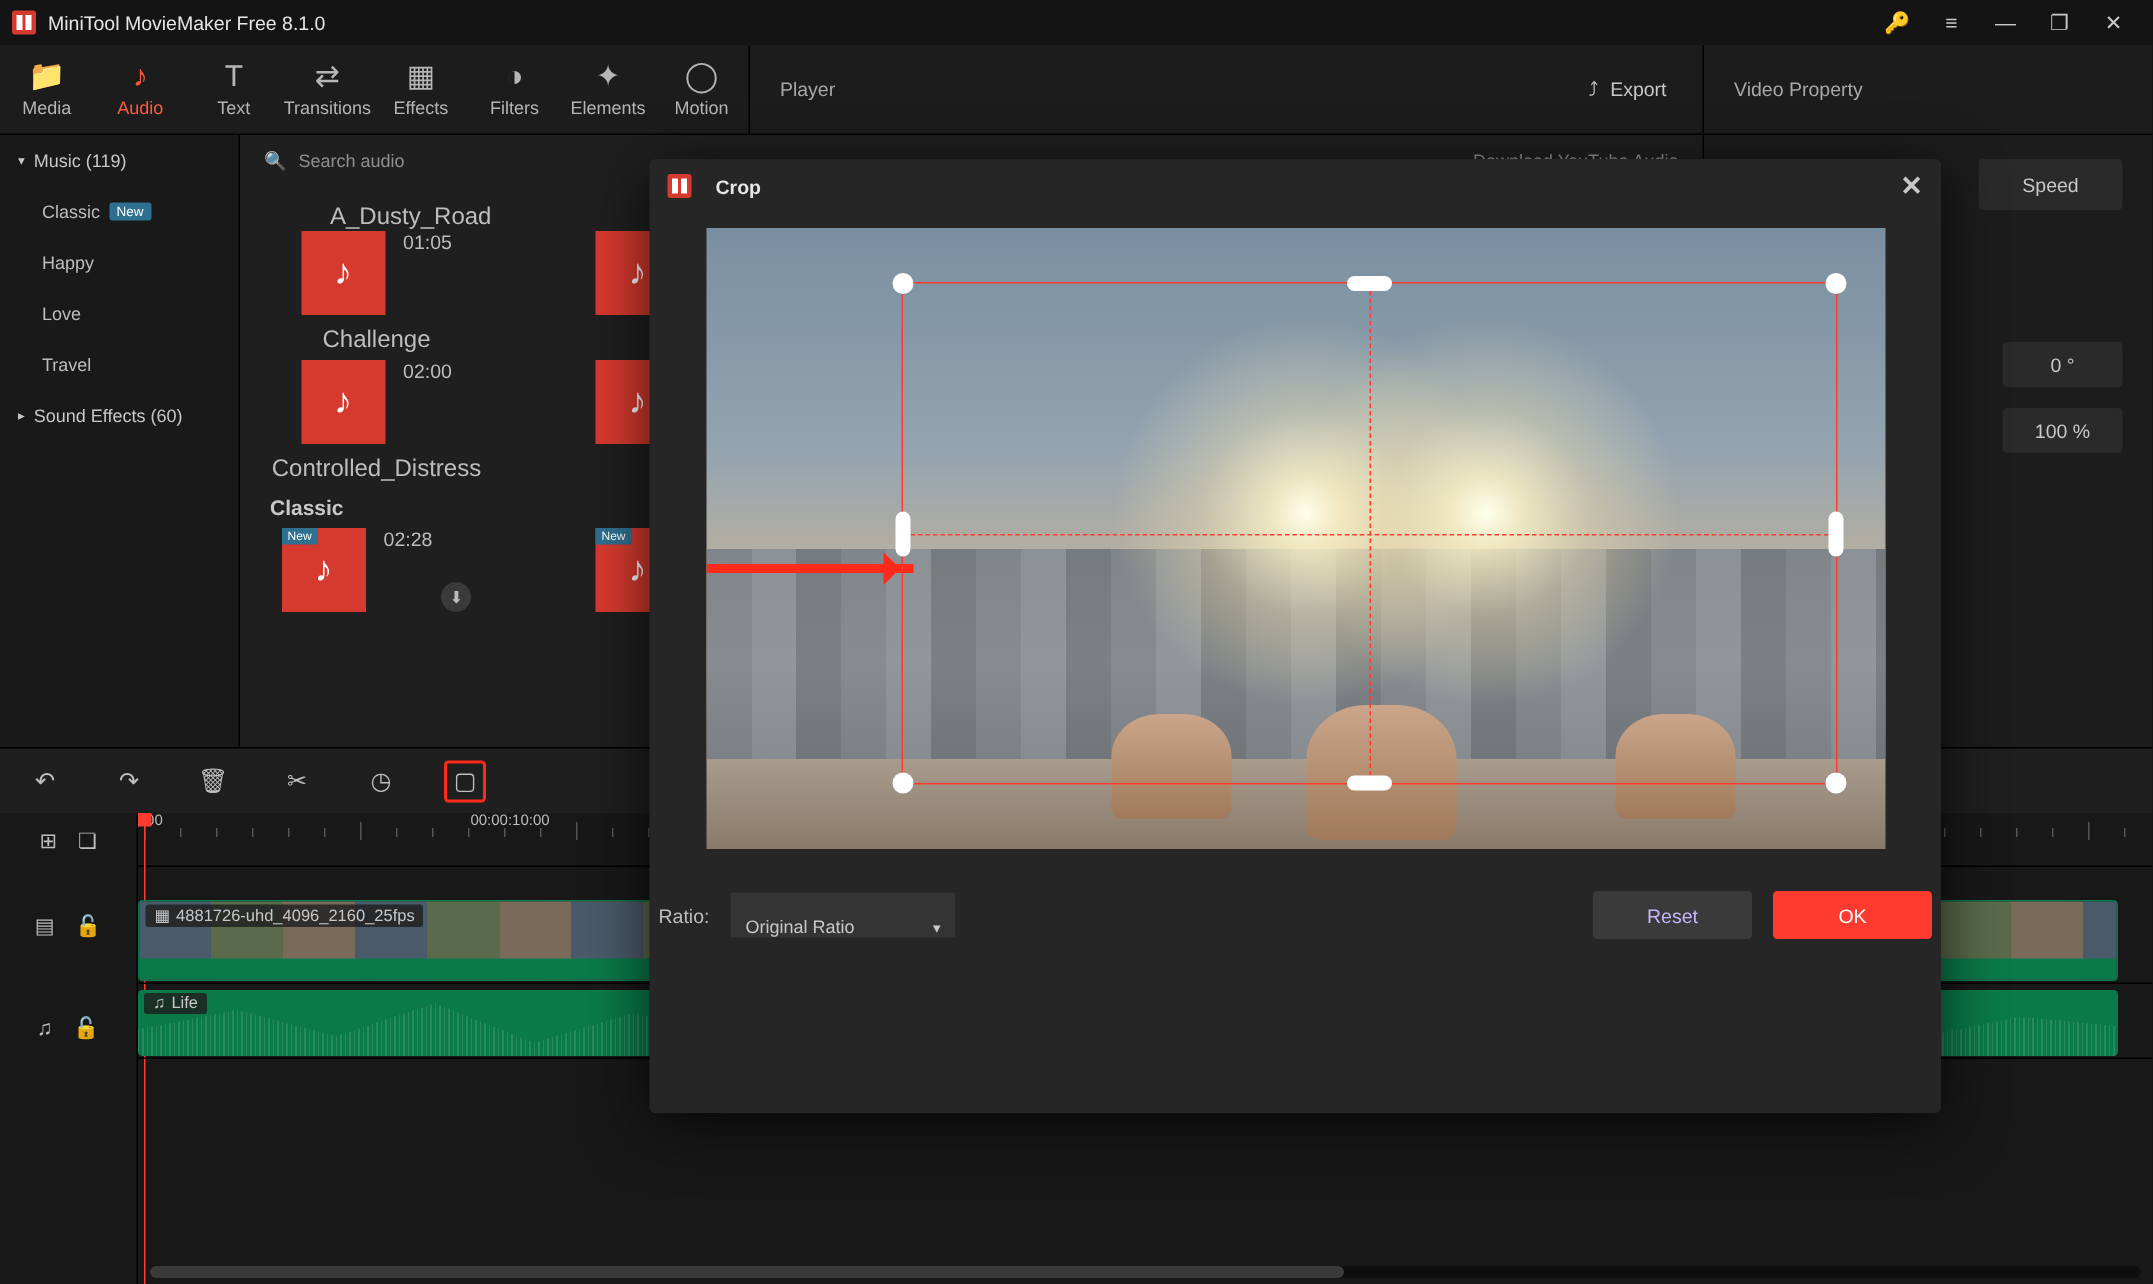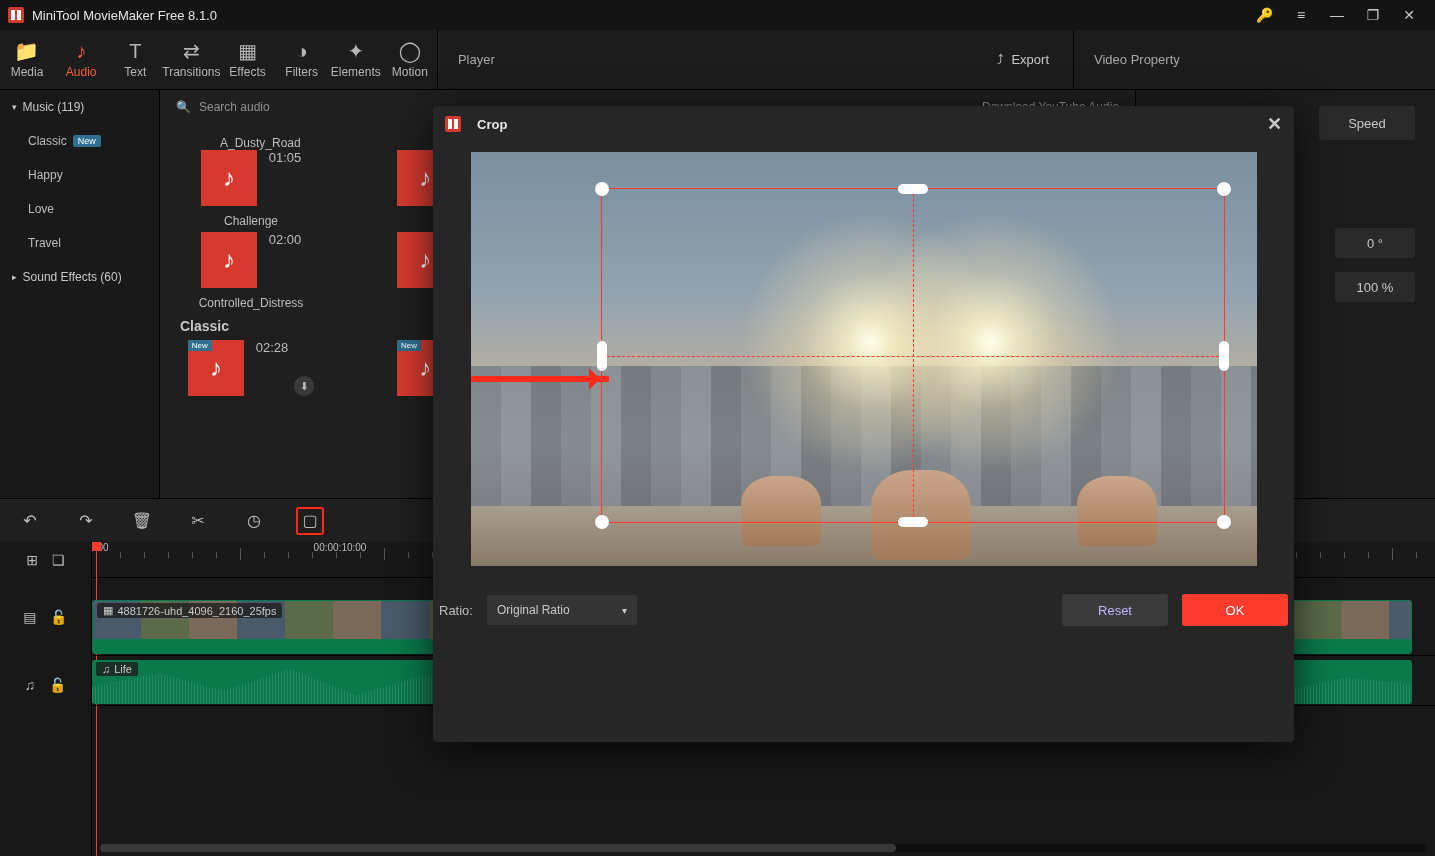--- a/index.html
+++ b/index.html
@@ -14,42 +14,42 @@
   .titlebar-btn{width:36px;height:30px;display:flex;align-items:center;justify-content:center;color:#c8c8c8;font-size:14px}
   .key-icon{color:#ff8a00}
   
   .toptabs{height:60px;background:#1c1c1c;display:flex;border-bottom:1px solid #000}
   .toptab{width:70px;display:flex;flex-direction:column;align-items:center;justify-content:center;gap:4px;color:#b5b5b5;font-size:12px}
   .toptab.active{color:#ff5a3c}
   .toptab-icon{font-size:20px;line-height:1}
   .rightbar{display:flex;align-items:center;margin-left:auto}
   .player-label{width:560px;padding-left:20px;color:#a8a8a8;font-size:13px;border-left:1px solid #000;height:100%;display:flex;align-items:center}
   .export-btn{display:flex;align-items:center;gap:8px;color:#c8c8c8;margin-right:24px}
-  .prop-label{padding:0 20px;color:#a8a8a8;border-left:1px solid #000;height:100%;display:flex;align-items:center;width:362px}
+  .prop-label{padding:0 20px;color:#a8a8a8;border-left:1px solid #000;height:100%;display:flex;align-items:center;width:300px}
   
   .body{display:flex;height:calc(100% - 90px)}
   .leftcol{width:160px;background:#191919;border-right:1px solid #000;display:flex;flex-direction:column}
   .cat-header{height:34px;display:flex;align-items:center;padding:0 12px;color:#c8c8c8;font-size:12px}
   .cat-header .chev{margin-right:6px;font-size:9px}
   .cat-item{height:34px;display:flex;align-items:center;padding-left:28px;color:#bdbdbd;font-size:12px}
   .cat-item.active{color:#ff5a3c}
   .badge{font-size:9px;padding:1px 5px;border-radius:2px;margin-left:6px}
   .badge.hot{background:#ff3b30;color:#fff}
   .badge.new{background:#2f6f8f;color:#fff}
   
   .midcol{flex:1;background:#1f1f1f;display:flex;flex-direction:column;min-width:0;position:relative}
   .midtop{height:34px;display:flex;align-items:center;padding:0 16px;gap:8px;color:#8f8f8f;font-size:12px}
   .midtop .spacer{flex:1}
   .audio-grid{flex:1;overflow:hidden;padding:4px 16px}
   .audio-row{display:flex;gap:24px;margin-bottom:4px}
   .audio-item{width:150px;display:flex;flex-direction:column;align-items:center}
   .audio-tile{width:56px;height:56px;background:#d63a2f;display:flex;align-items:center;justify-content:center;color:#fff;font-size:24px;position:relative}
   .audio-tile .newb{position:absolute;left:0;top:0;font-size:8px;background:#2f6f8f;color:#fff;padding:1px 4px}
   .audio-head{display:flex;align-items:flex-start}
-  .audio-label{font-size:12px;color:#bdbdbd;margin-top:8px;max-width:150px;white-space:nowrap;overflow:hidden;text-overflow:ellipsis}
+  .audio-label{font-size:16px;color:#bdbdbd;margin-top:8px;max-width:150px;white-space:nowrap;overflow:hidden;text-overflow:ellipsis}
   .dl-icon{width:20px;height:20px;border-radius:50%;background:#3a3a3a;color:#bdbdbd;display:flex;align-items:center;justify-content:center;font-size:11px;margin-left:6px}
   .section-title{color:#c8c8c8;font-weight:600;margin:8px 0 6px 4px;font-size:14px}
   
   .propcol{width:300px;background:#1c1c1c;border-left:1px solid #000;padding:16px 20px;display:flex;flex-direction:column;gap:14px}
   .speed-btn{background:#2a2a2a;height:34px;display:flex;align-items:center;justify-content:center;color:#c8c8c8;border-radius:3px;margin-left:auto;width:96px}
   .prop-field{display:flex;align-items:center;justify-content:flex-end;gap:10px;color:#c8c8c8}
   .prop-input{width:80px;height:30px;background:#2a2a2a;display:flex;align-items:center;justify-content:center;border-radius:3px}
   .slider-row{display:flex;align-items:center;gap:10px}
   .slider-track{width:60px;height:4px;background:#3a3a3a;border-radius:2px;position:relative}
   .slider-thumb{width:12px;height:12px;background:#c8c8c8;border-radius:50%;position:absolute;top:-4px;left:40px}
@@ -104,21 +104,21 @@
   .arrow-annot{position:absolute;left:0;top:224px;width:138px;height:6px;background:#ff2a1a}
   .arrow-annot::after{content:"";position:absolute;right:-2px;top:-8px;border:11px solid transparent;border-left-color:#ff2a1a}
   .modal-controls{padding:10px 22px;display:flex;align-items:center;gap:18px}
   .play-btn,.stop-btn{width:18px;height:18px;color:#c8c8c8;display:flex;align-items:center;justify-content:center}
   .seekbar{flex:1;height:4px;background:#3a3a3a;border-radius:2px;position:relative}
   .seekbar .dot{position:absolute;left:0;top:-4px;width:12px;height:12px;border-radius:50%;background:#c8c8c8}
   .time-cur{color:#ff5a3c;font-size:13px}
   .time-tot{color:#bdbdbd;font-size:13px}
   .modal-footer{display:flex;align-items:center;padding:18px 6px 22px;gap:14px}
   .ratio-label{color:#bdbdbd;font-size:13px}
-  .ratio-select{width:150px;height:30px;background:#343434;border-radius:1px;display:flex;align-items:center;padding:0 10px;color:#c8c8c8;font-size:12px;gap:8px}
+  .ratio-select{width:150px;height:30px;background:#343434;border-radius:1px;display:flex;align-items:flex-end;padding:0 10px;color:#c8c8c8;font-size:12px;gap:8px}
   .ratio-select .chev{margin-left:auto;font-size:10px}
   .modal-footer .spacer{flex:1}
   .btn{width:106px;height:32px;border-radius:3px;display:flex;align-items:center;justify-content:center;font-size:13px}
   .btn.reset{background:#3a3a3a;color:#c4b5fd}
   .btn.ok{background:#ff3b30;color:#fff}
 </style>
 </head>
 <body>
 
 <div class="titlebar">

